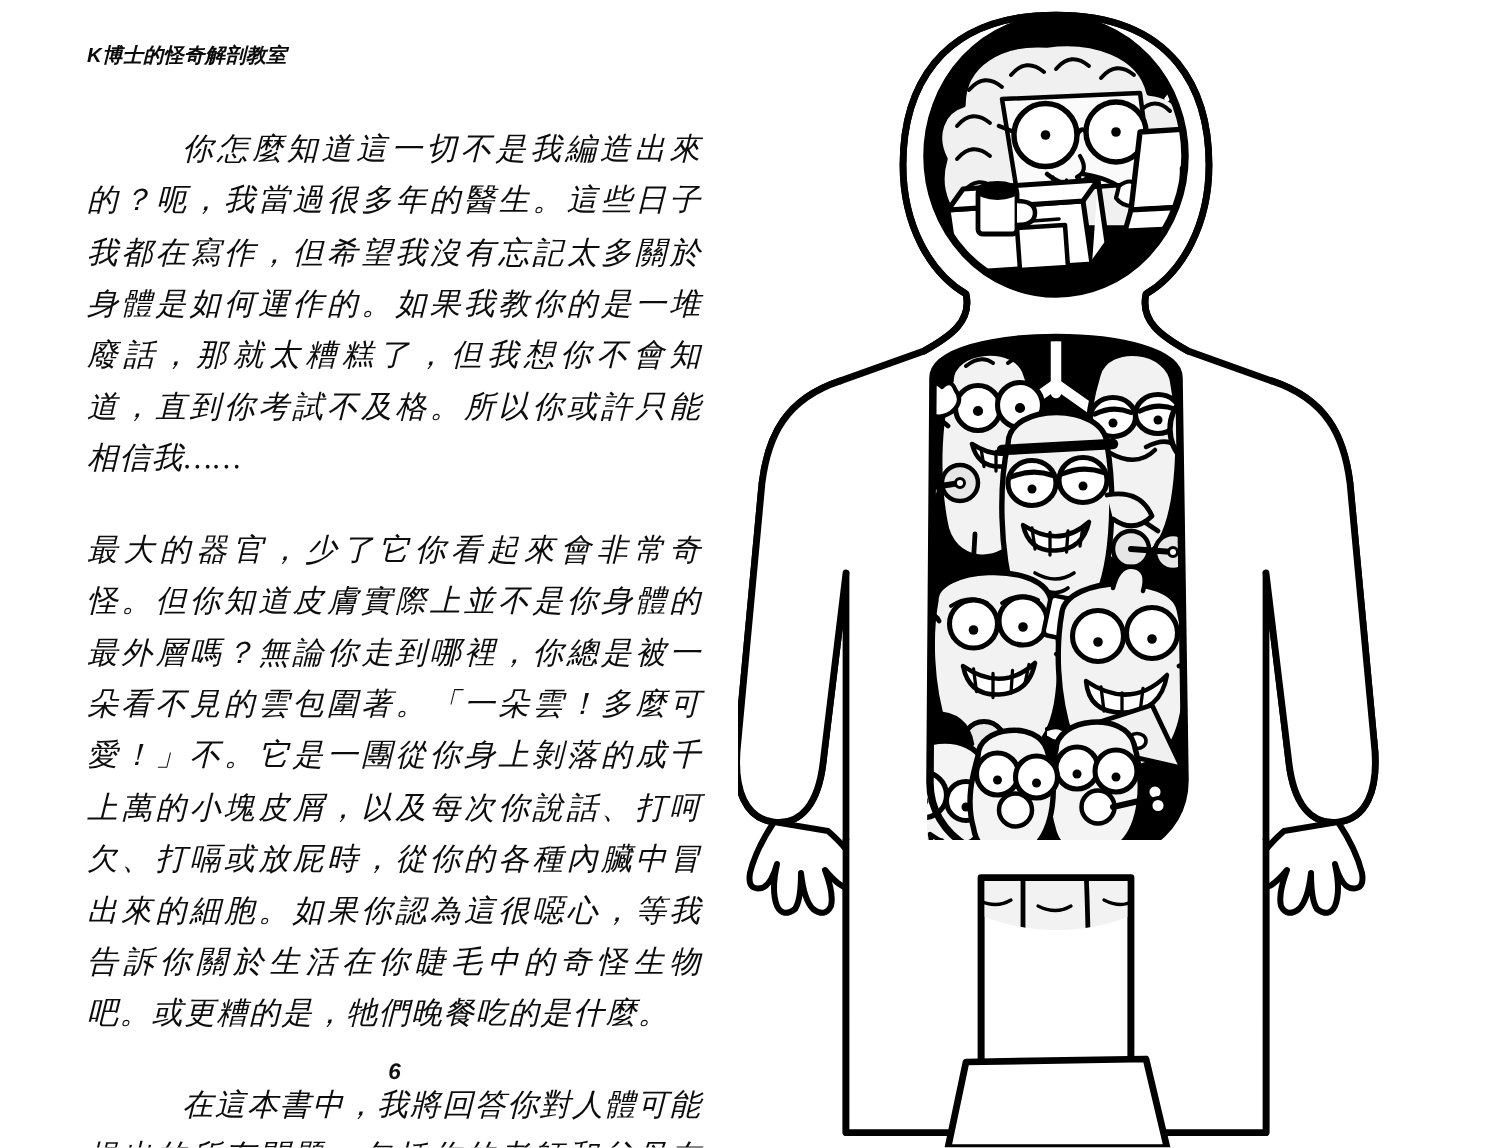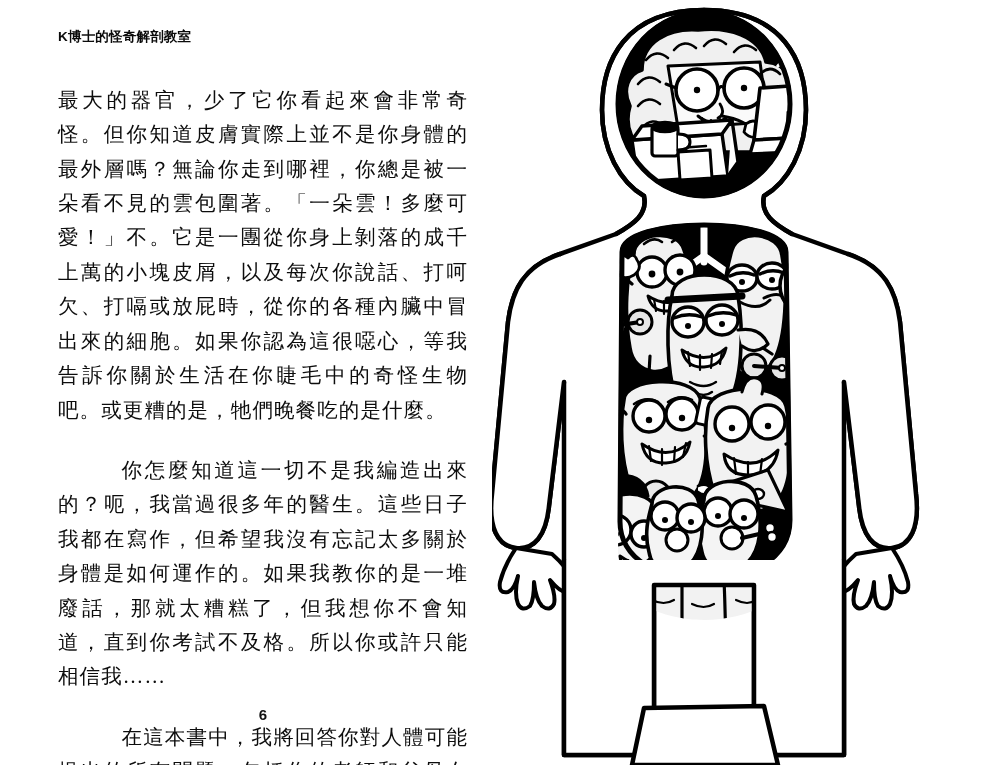--- a/index.html
+++ b/index.html
@@ -12,20 +12,21 @@
     height: 765px;
     overflow: hidden;
     font-family: "Liberation Serif", "DejaVu Serif", serif;
     position: relative;
   }
   #page {
     position: relative;
     width: 1000px;
     height: 765px;
     background: #ffffff;
+    font-style: italic;
   }
 
   
   #text-column {
     position: absolute;
     left: 58px;
     top: 30px;
     width: 410px;
     height: 700px;
   }
@@ -74,23 +75,23 @@
 </style>
 </head>
 <body>
 
 <div id="page">
 
   <div id="text-column">
 
     <div id="running-head">K博士的怪奇解剖教室</div>
 
+    <p class="para indent">你怎麼知道這一切不是我編造出來的？呃，我當過很多年的醫生。這些日子我都在寫作，但希望我沒有忘記太多關於身體是如何運作的。如果我教你的是一堆廢話，那就太糟糕了，但我想你不會知道，直到你考試不及格。所以你或許只能相信我……</p>
+
     <p class="para">最大的器官，少了它你看起來會非常奇怪。但你知道皮膚實際上並不是你身體的最外層嗎？無論你走到哪裡，你總是被一朵看不見的雲包圍著。「一朵雲！多麼可愛！」不。它是一團從你身上剝落的成千上萬的小塊皮屑，以及每次你說話、打呵欠、打嗝或放屁時，從你的各種內臟中冒出來的細胞。如果你認為這很噁心，等我告訴你關於生活在你睫毛中的奇怪生物吧。或更糟的是，牠們晚餐吃的是什麼。</p>
-
-    <p class="para indent">你怎麼知道這一切不是我編造出來的？呃，我當過很多年的醫生。這些日子我都在寫作，但希望我沒有忘記太多關於身體是如何運作的。如果我教你的是一堆廢話，那就太糟糕了，但我想你不會知道，直到你考試不及格。所以你或許只能相信我……</p>
 
     <p class="para indent">在這本書中，我將回答你對人體可能提出的所有問題，包括你的老師和父母在你問他們時，迅速改變話題的那些事。（可能是因為他們根本不知道答案。）</p>
 
     <div id="page-number">6</div>
   </div>
 
   <div id="illustration">
     <svg viewBox="0 0 508 765" width="508" height="765">
 
       <defs>

